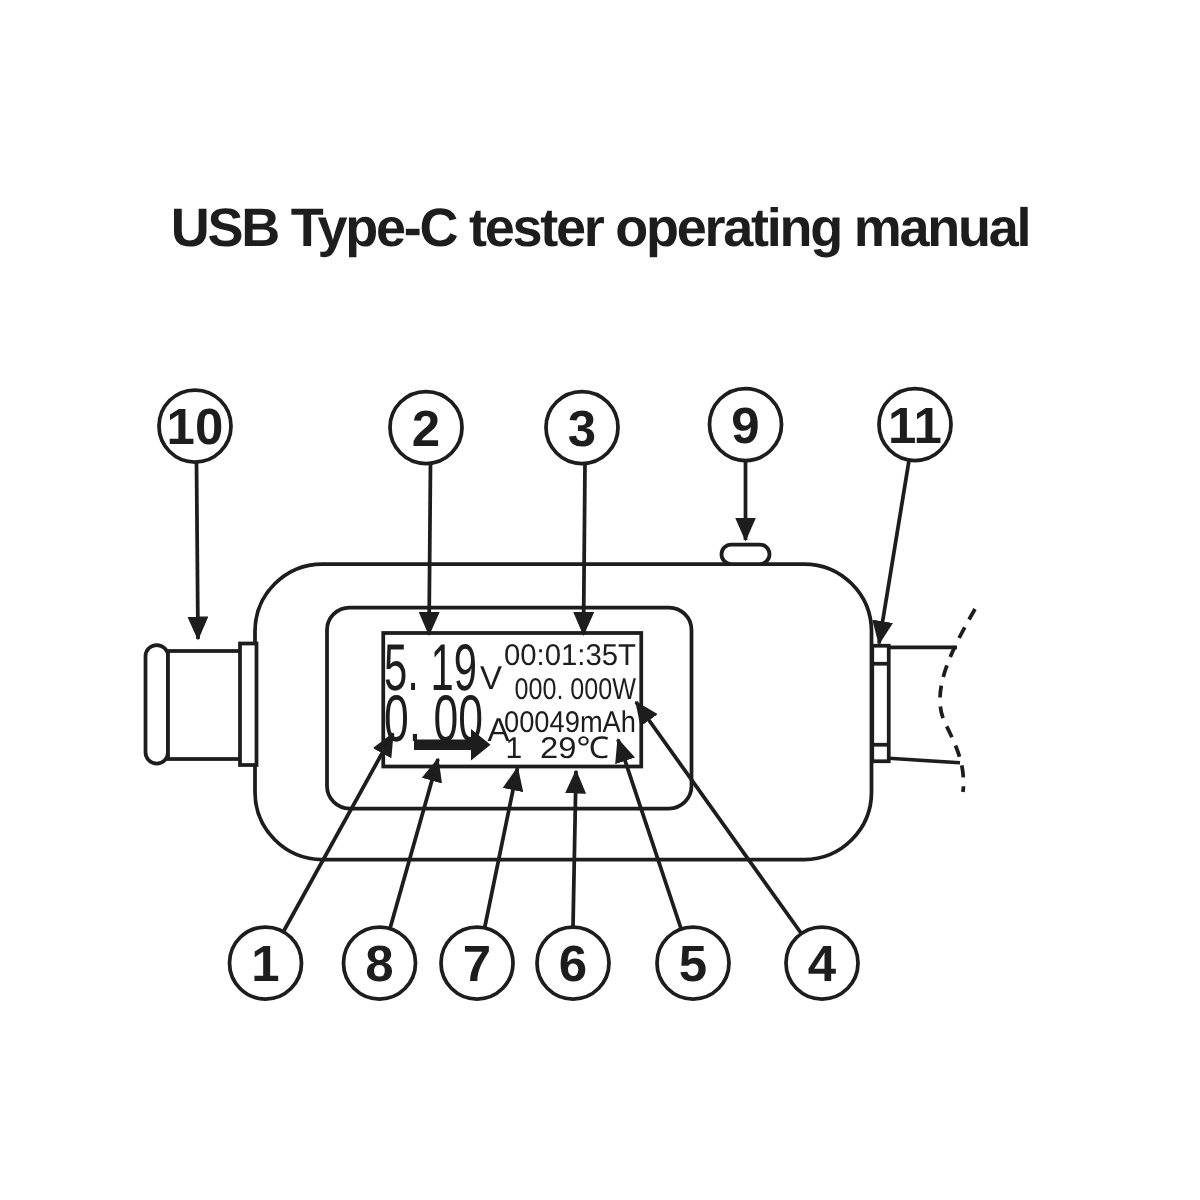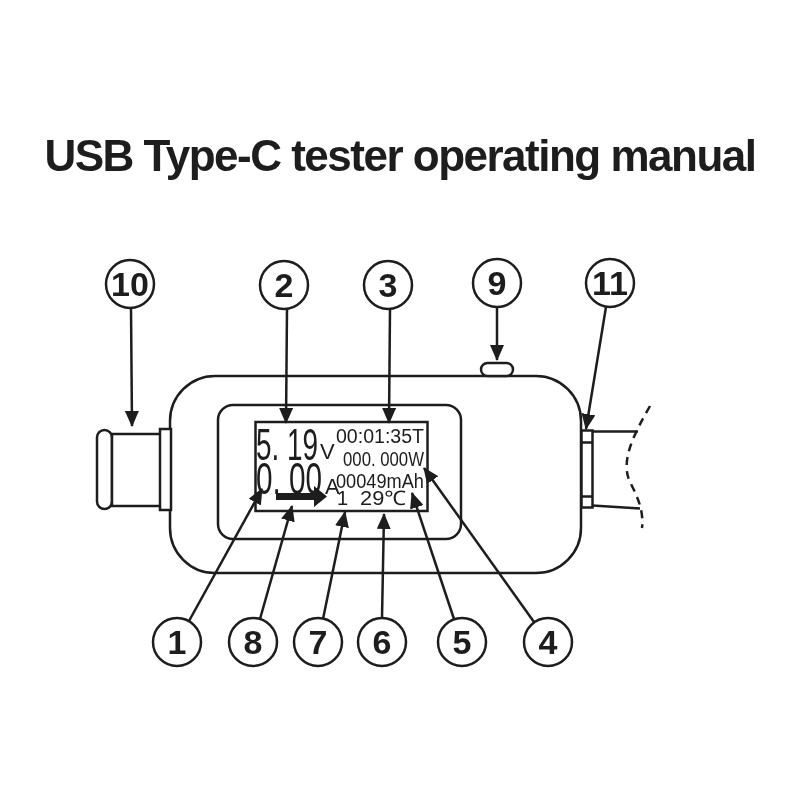--- a/index.html
+++ b/index.html
@@ -15,21 +15,21 @@
     overflow: hidden;
     font-family: "Liberation Sans", sans-serif;
   }
   .page-title {
     position: absolute;
     top: 131px;
     left: 0;
     width: 800px;
     margin: 0;
     text-align: center;
-    font-size: 44px;
+    font-size: 36px;
     font-weight: bold;
     letter-spacing: -1.5px;
     color: #1d1d1d;
     white-space: nowrap;
   }
   svg text {
     font-family: "Liberation Sans", sans-serif;
     fill: #1d1d1d;
   }
   .lcd-big { font-size: 44px; }

